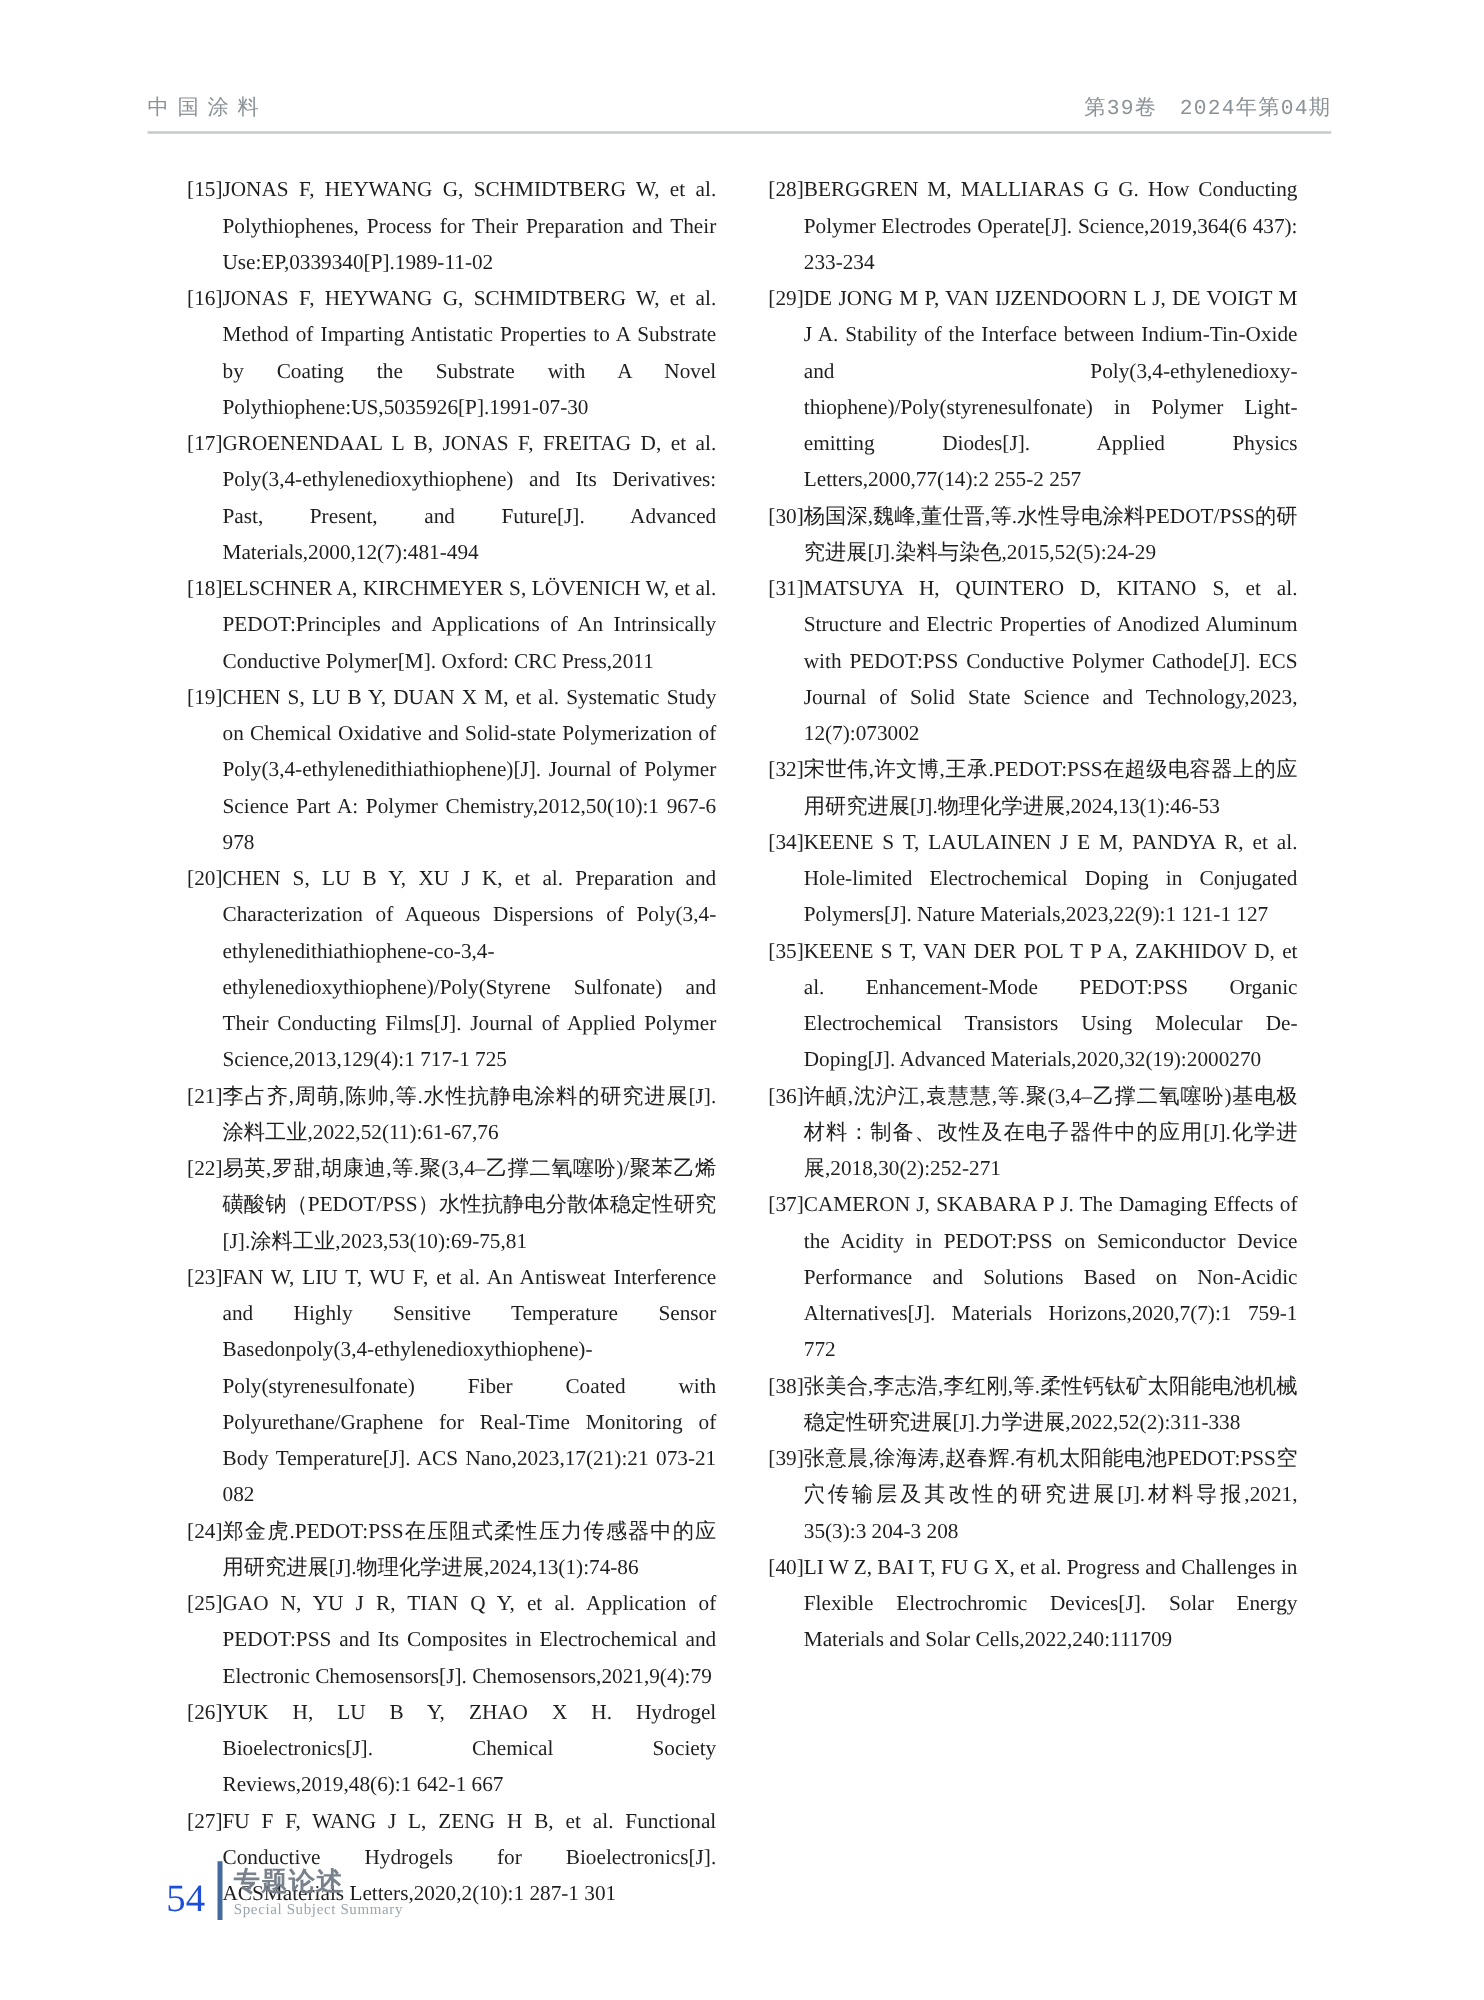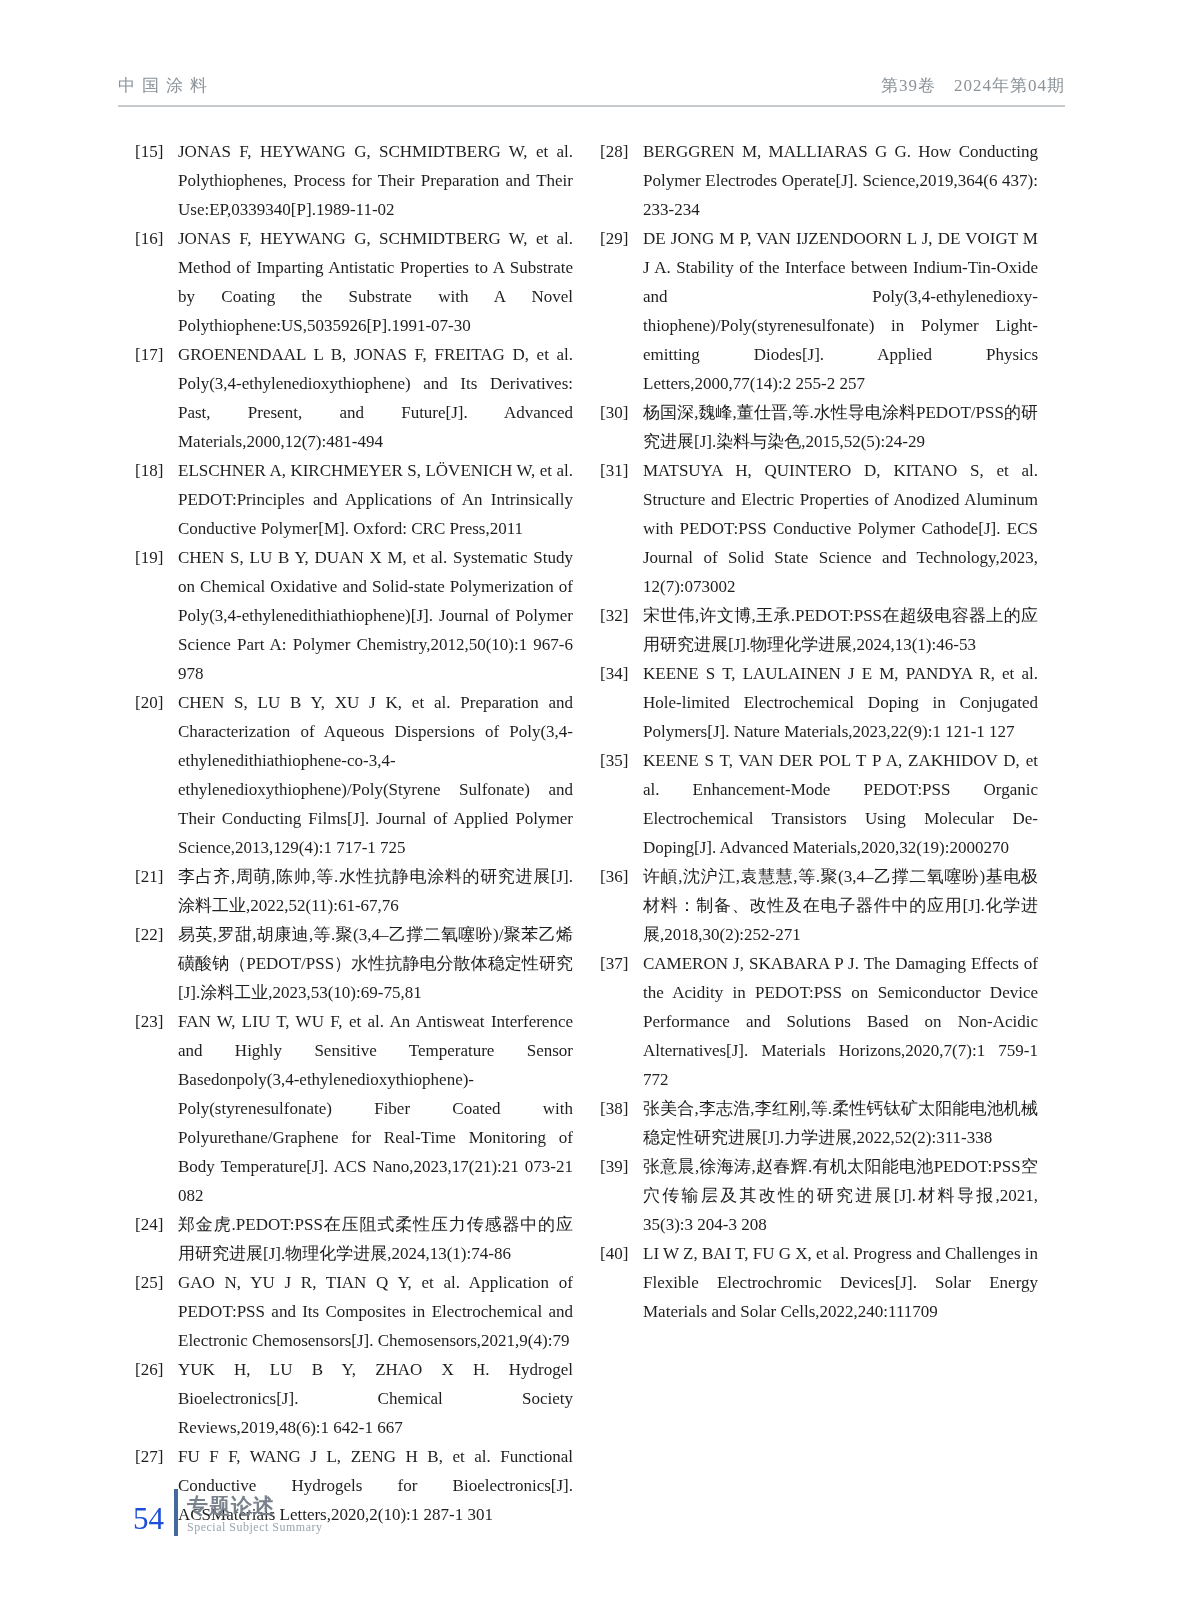--- a/index.html
+++ b/index.html
@@ -22,41 +22,42 @@
     top: 74px;
     display: flex;
     justify-content: space-between;
     align-items: flex-end;
     border-bottom: 2px solid #c6cacd;
     padding-bottom: 8px;
     color: #8b9298;
     font-size: 17px;
   }
   .journal-name { letter-spacing: 7px; }
-  .issue-info { letter-spacing: 1px; }
+  .issue-info { letter-spacing: 1px; font-family: Liberation Mono, monospace; }
 
   
   .content {
     position: absolute;
     left: 135px;
     top: 137px;
     width: 903px;
     display: flex;
     gap: 27px;
   }
   .ref-col {
     width: 438px;
     flex: 0 0 438px;
     font-size: 17px;
     line-height: 29px;
   }
   .ref-item { display: flex; }
   .ref-num {
     flex: 0 0 43px;
     width: 43px;
+    text-align: right;
   }
   .ref-text {
     flex: 1;
     text-align: justify;
     word-break: break-word;
   }
 
   
   .footer {
     position: absolute;

